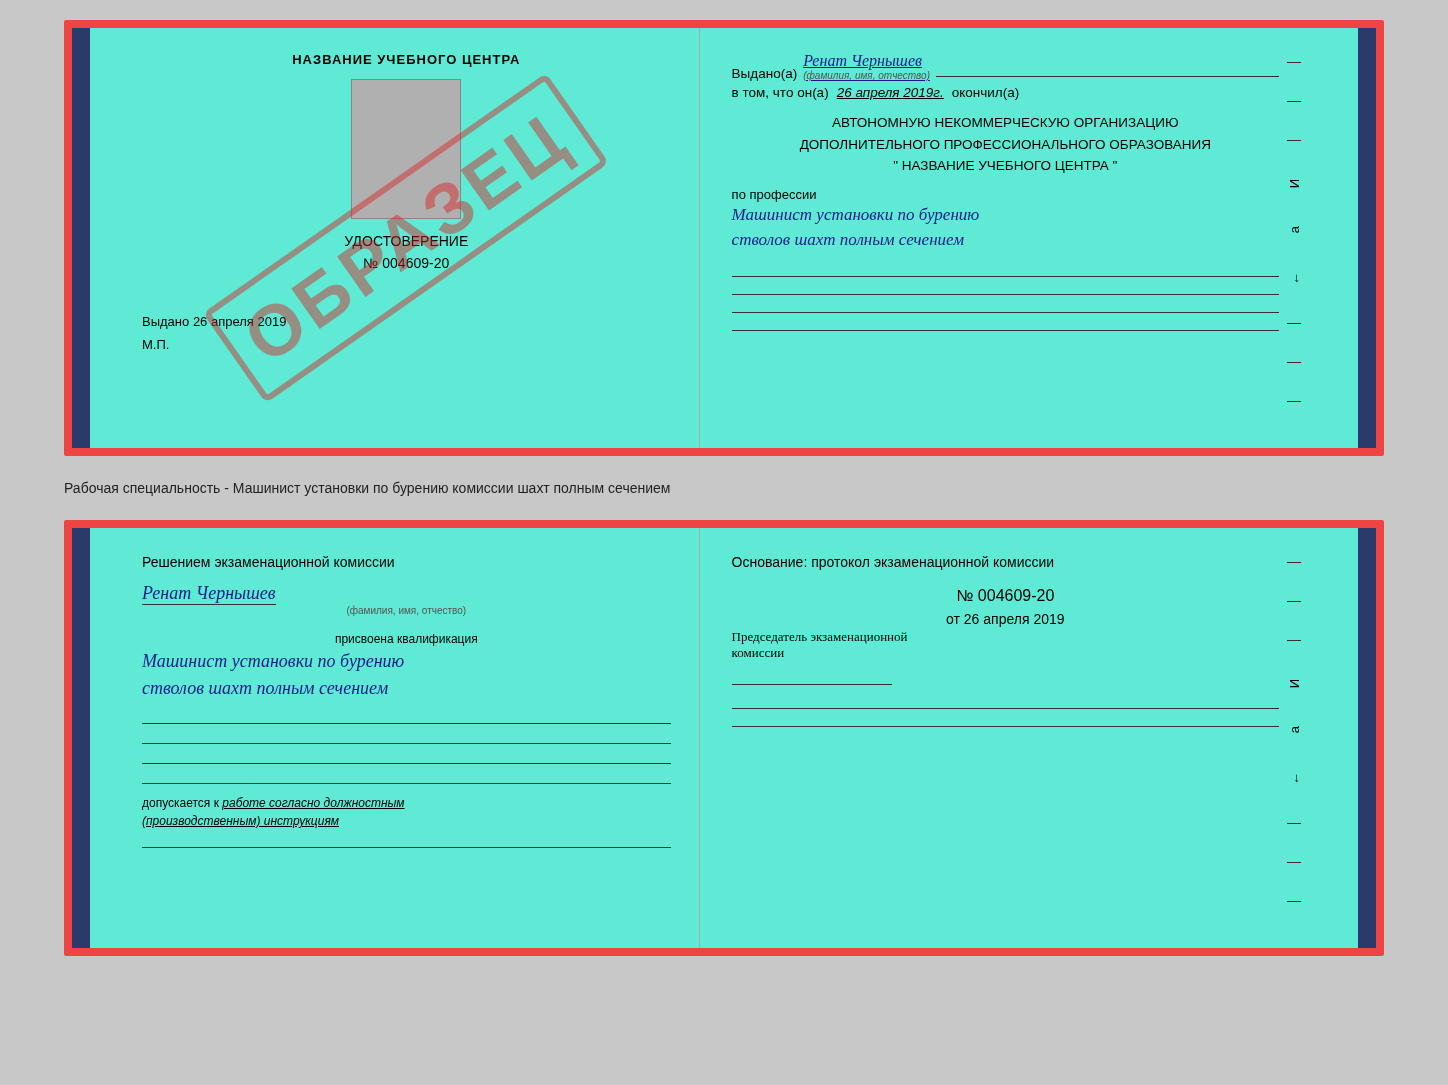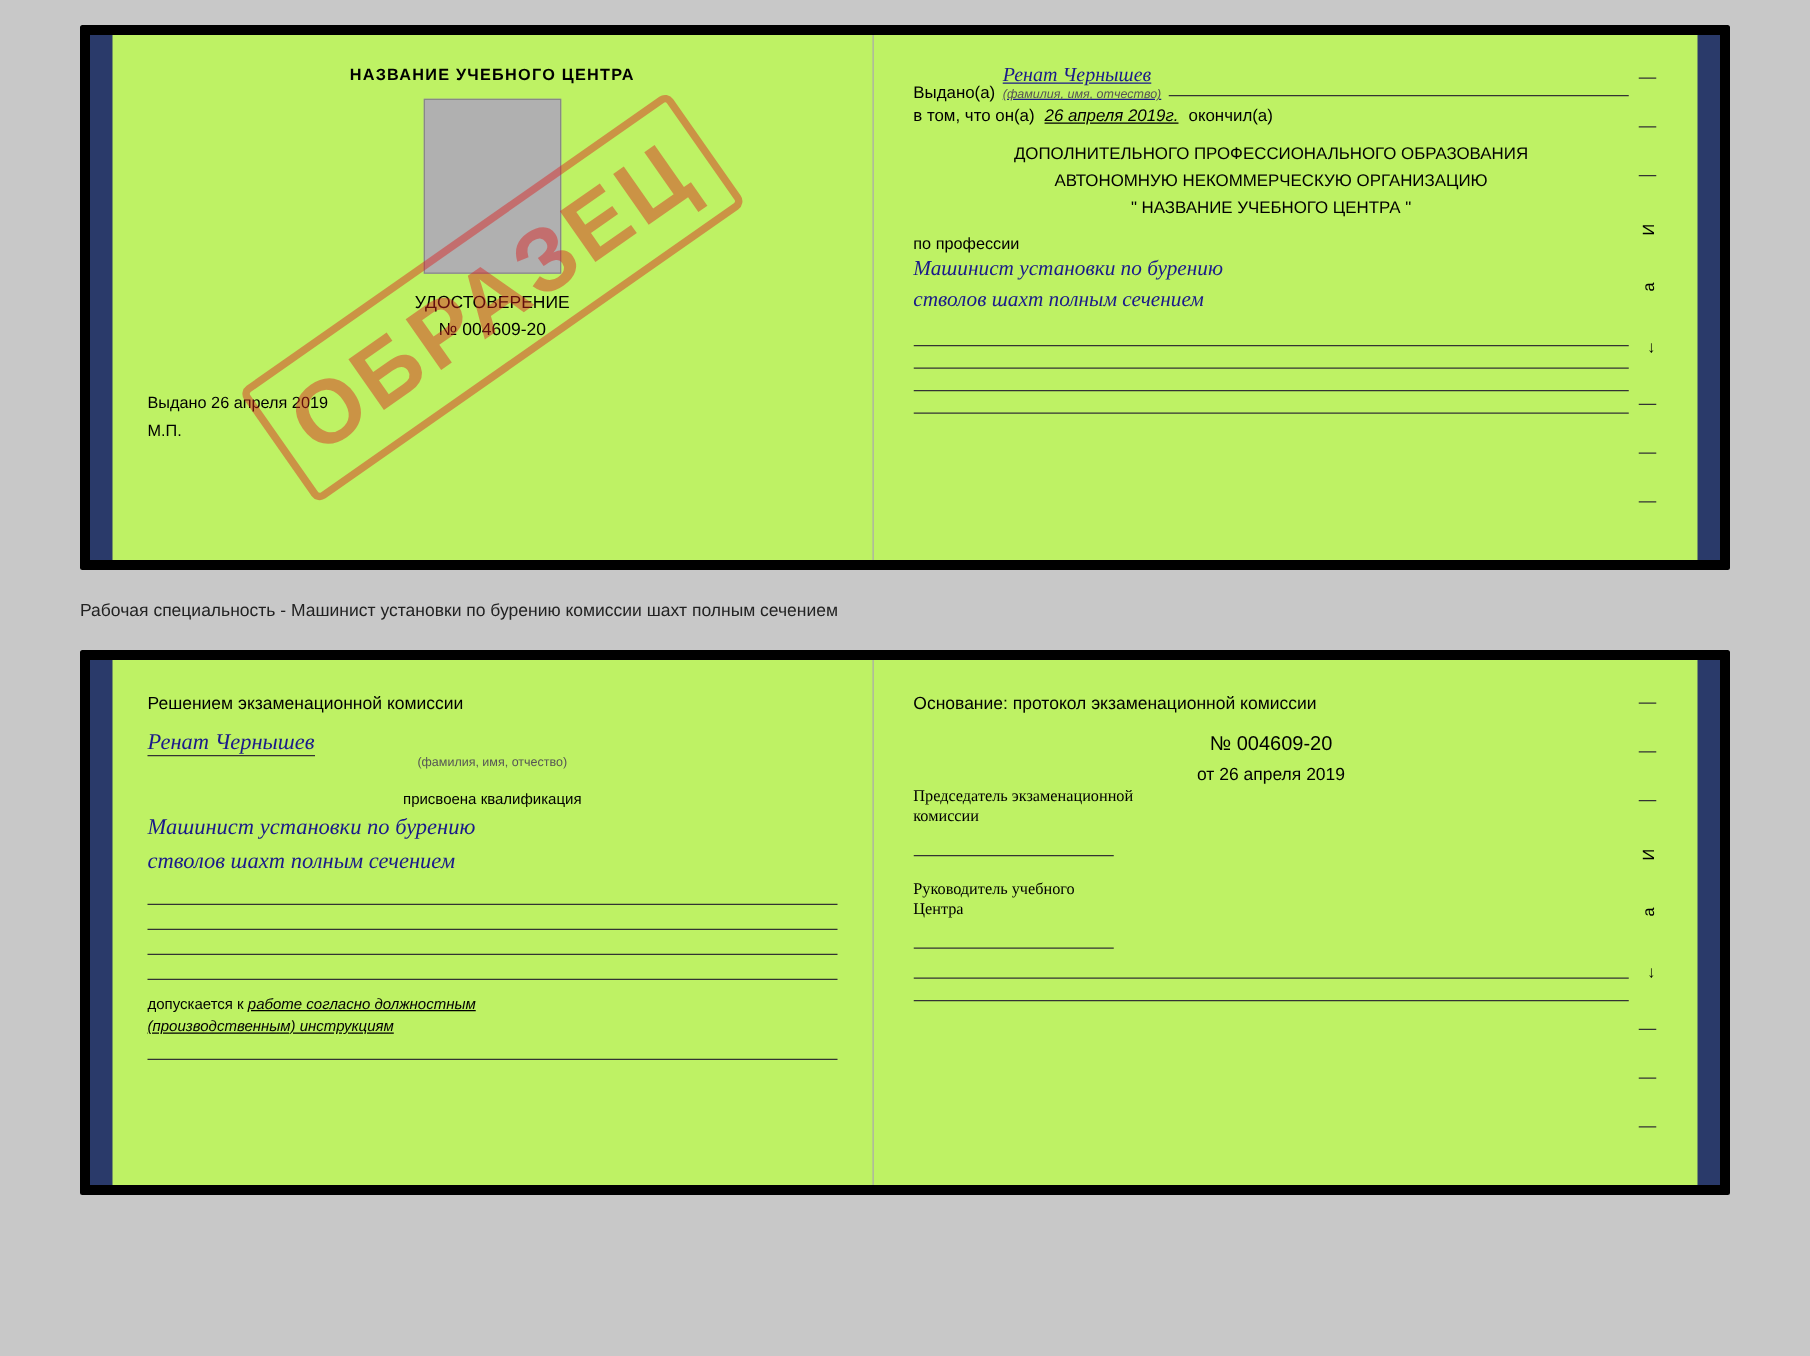--- a/index.html
+++ b/index.html
@@ -11,25 +11,26 @@
       display: flex;
       flex-direction: column;
       align-items: center;
       padding: 20px;
       gap: 18px;
     }
 
     .document-section {
       display: flex;
       width: 1320px;
-      background: #bef264;
-      border: 8px solid #000000;
+      background: #5eead4;
+      border: 8px solid #ef4444;
       border-radius: 2px;
       position: relative;
       overflow: hidden;
+      gap: 24px;
     }
 
     .doc-spine {
       width: 18px;
       background: #2a3a6a;
       flex-shrink: 0;
     }
     .doc-spine-right {
       width: 18px;
       background: #2a3a6a;
@@ -347,22 +348,22 @@
             <span class="dash-line"></span>
           </div>
 
           <div class="date-line" style="margin-bottom: 12px;">
             <span>в том, что он(а)</span>
             <span class="date-value">26 апреля 2019г.</span>
             <span>окончил(а)</span>
           </div>
 
           <div class="org-block">
+            <div>АВТОНОМНУЮ НЕКОММЕРЧЕСКУЮ ОРГАНИЗАЦИЮ</div>
             <div>ДОПОЛНИТЕЛЬНОГО ПРОФЕССИОНАЛЬНОГО ОБРАЗОВАНИЯ</div>
-            <div>АВТОНОМНУЮ НЕКОММЕРЧЕСКУЮ ОРГАНИЗАЦИЮ</div>
             <div>" НАЗВАНИЕ УЧЕБНОГО ЦЕНТРА "</div>
           </div>
 
           <div class="profession-block" style="margin-top:10px;">
             <div style="font-size:13px; font-family: Arial, sans-serif;">по профессии</div>
             <div class="profession-value" style="white-space: pre-line;">Машинист установки по бурению
 стволов шахт полным сечением</div>
           </div>
 
           <div style="margin-top: 12px; display: flex; flex-direction: column; gap: 6px;">
@@ -434,25 +435,20 @@
             <span>от</span>
             <span>26 апреля 2019</span>
           </div>
 
           <div class="signature-block">
             <div style="white-space: pre-line;">Председатель экзаменационной
 комиссии</div>
             <div class="sig-line"></div>
           </div>
 
-          <div class="signature-block" style="margin-top:18px;">
-            <div style="white-space: pre-line;">Руководитель учебного
-Центра</div>
-            <div class="sig-line"></div>
-          </div>
 
           <div style="margin-top: 12px; display: flex; flex-direction: column; gap: 6px;">
             <div style="border-bottom: 1px solid #333; height: 12px;"></div>
             <div style="border-bottom: 1px solid #333; height: 12px;"></div>
           </div>
         </div>
 
         <div style="display:flex; flex-direction:column; gap:38px; justify-content:flex-start; padding-top:10px; margin-left:8px;">
           <div style="border-bottom:1px solid #333; width:14px;"></div>
           <div style="border-bottom:1px solid #333; width:14px;"></div>

